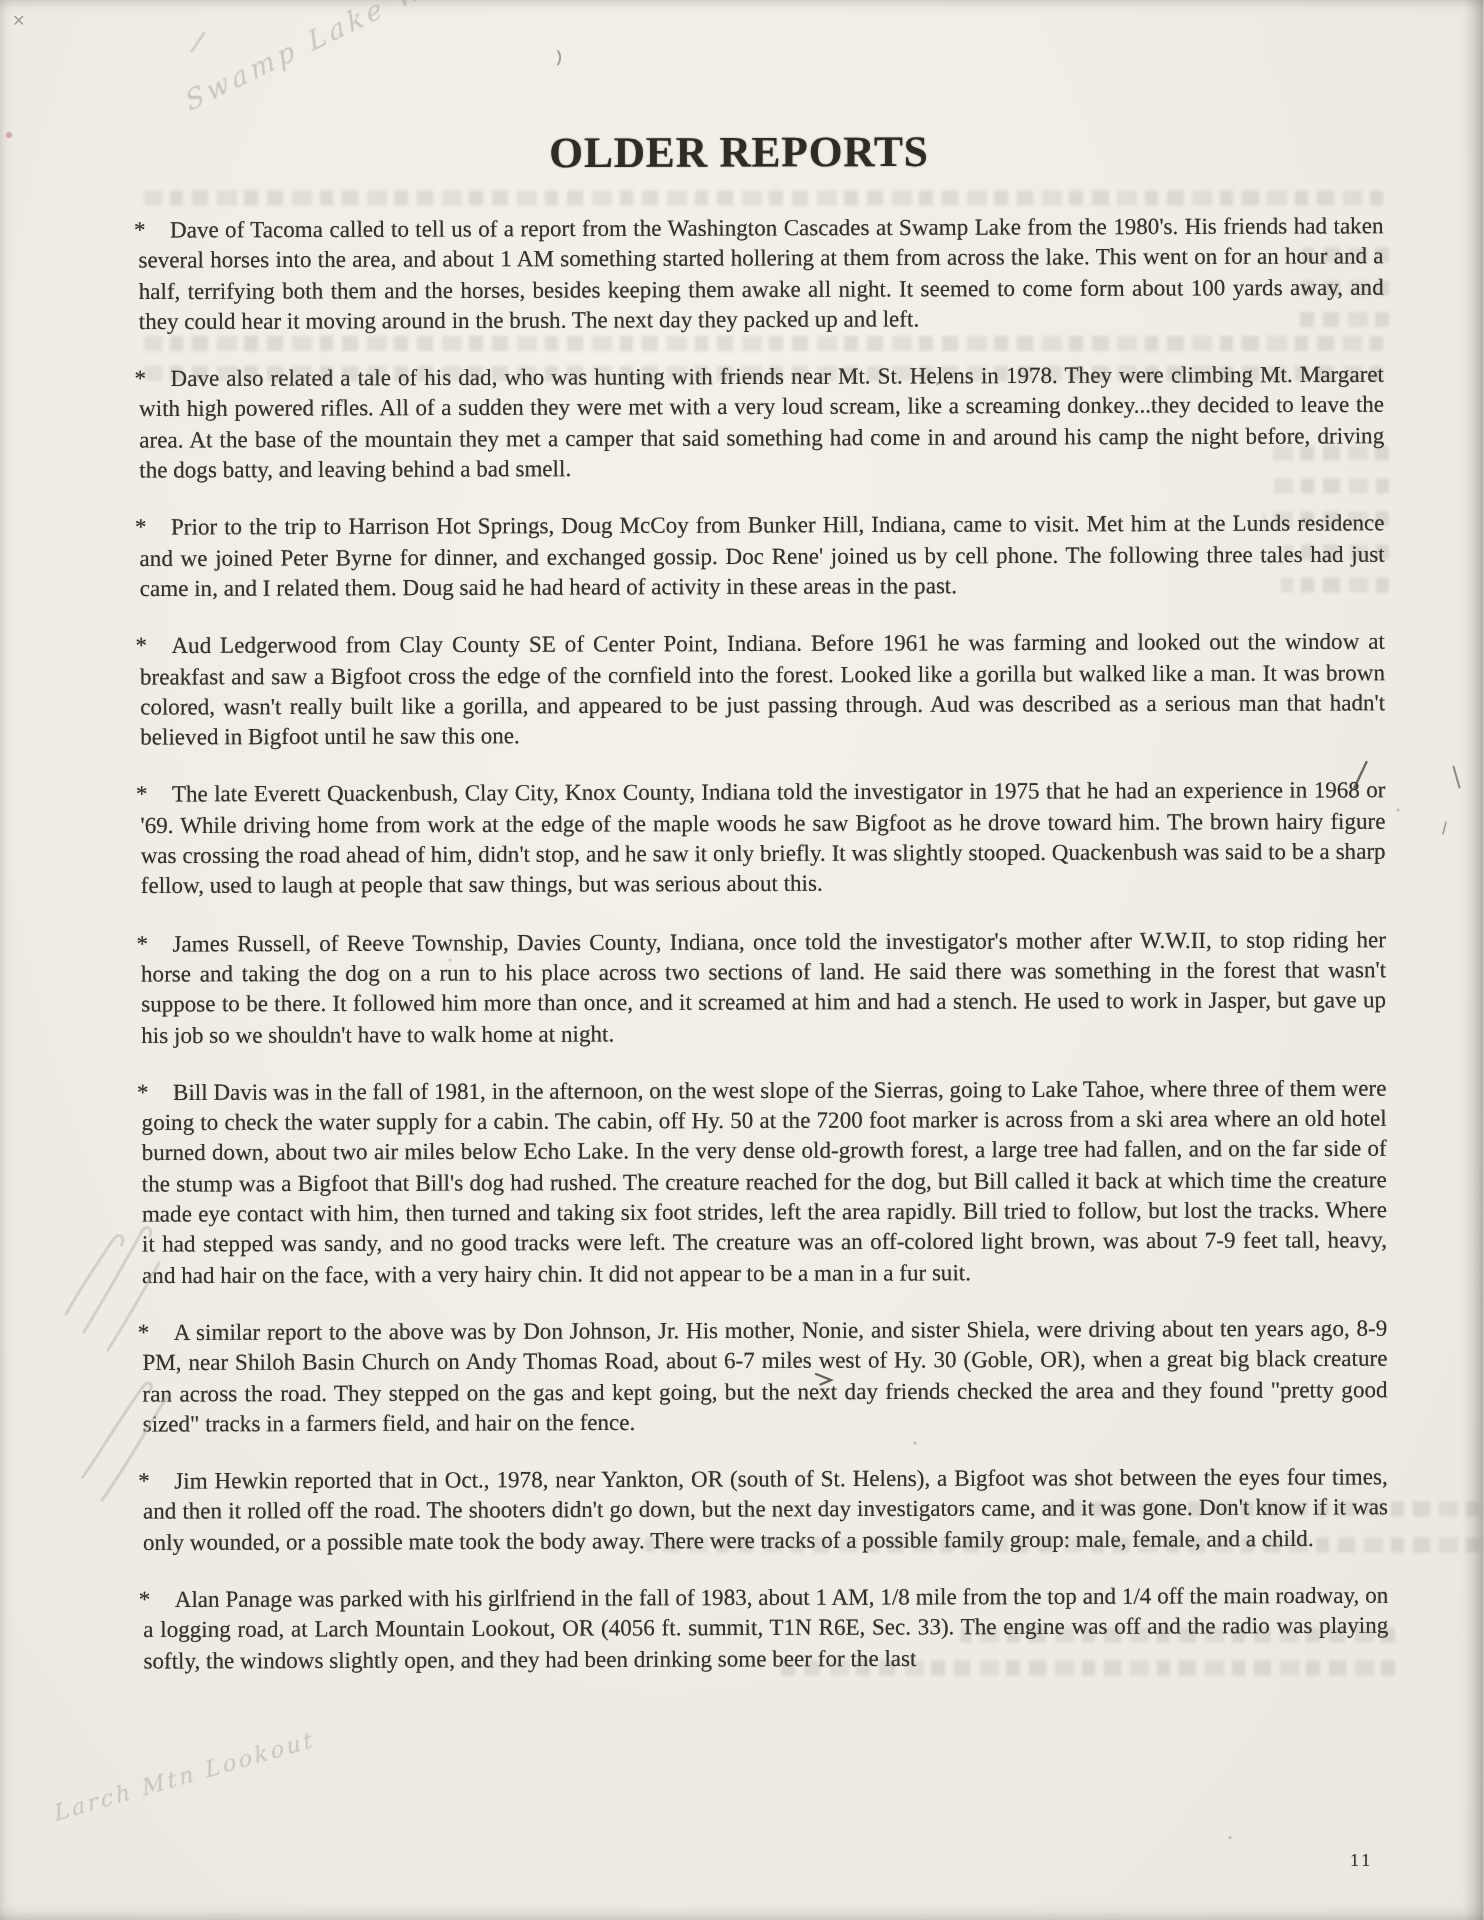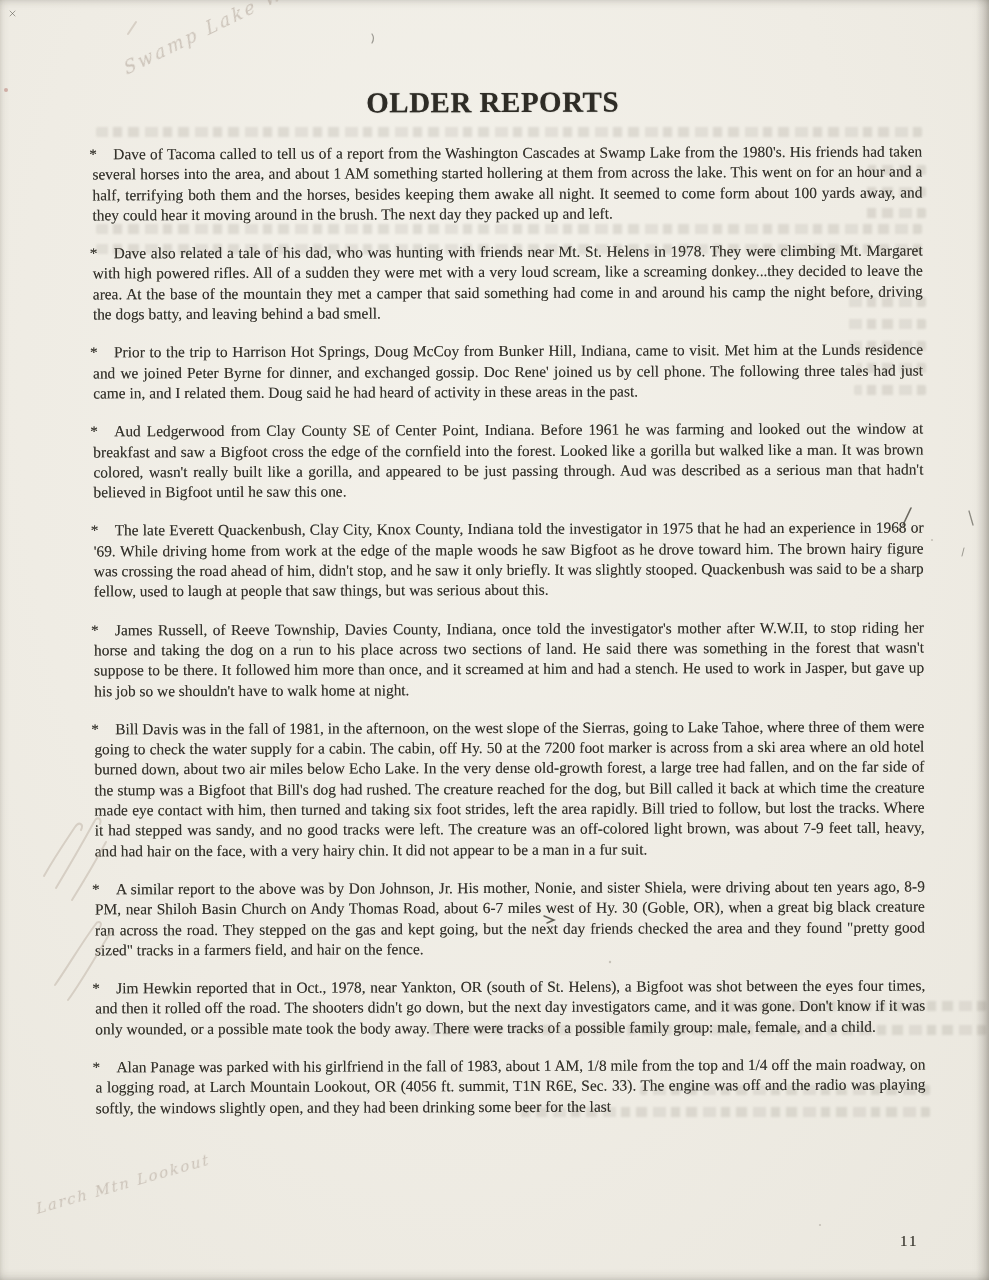--- a/index.html
+++ b/index.html
@@ -19,21 +19,21 @@
     text-shadow:0 0 1px rgba(40,38,32,.6);
   }
   .body-text{
     position:absolute;left:94px;top:143px;width:830px;color:#34322b;
     font-size:15.4px;line-height:20.3px;text-align:justify;
     text-shadow:0 0 .5px rgba(42,40,34,.55);
   }
   .para{margin:0 0 18px 0;}
   .star{display:inline-block;width:24px;margin-left:-3px;}
   .page-number{
-    position:absolute;left:900px;top:1233px;font-size:15px;color:#3a382f;
+    position:absolute;left:900px;top:1233px;font-size:12px;color:#3a382f;
     letter-spacing:2px;text-shadow:0 0 .5px rgba(42,40,34,.5);
   }
   
   .hw{position:absolute;color:rgba(166,150,137,.48);font-style:italic;
       font-family:"DejaVu Serif","Liberation Serif",serif;white-space:nowrap;}
   .hw-top{left:128px;top:58px;transform:rotate(-26deg) skewX(-8deg);
       transform-origin:left bottom;font-size:18px;letter-spacing:3px;filter:blur(.4px);}
   .hw-bottom{left:38px;top:1200px;transform:rotate(-16deg) skewX(-6deg);
       transform-origin:left bottom;font-size:15px;letter-spacing:2px;filter:blur(.4px);}
   

